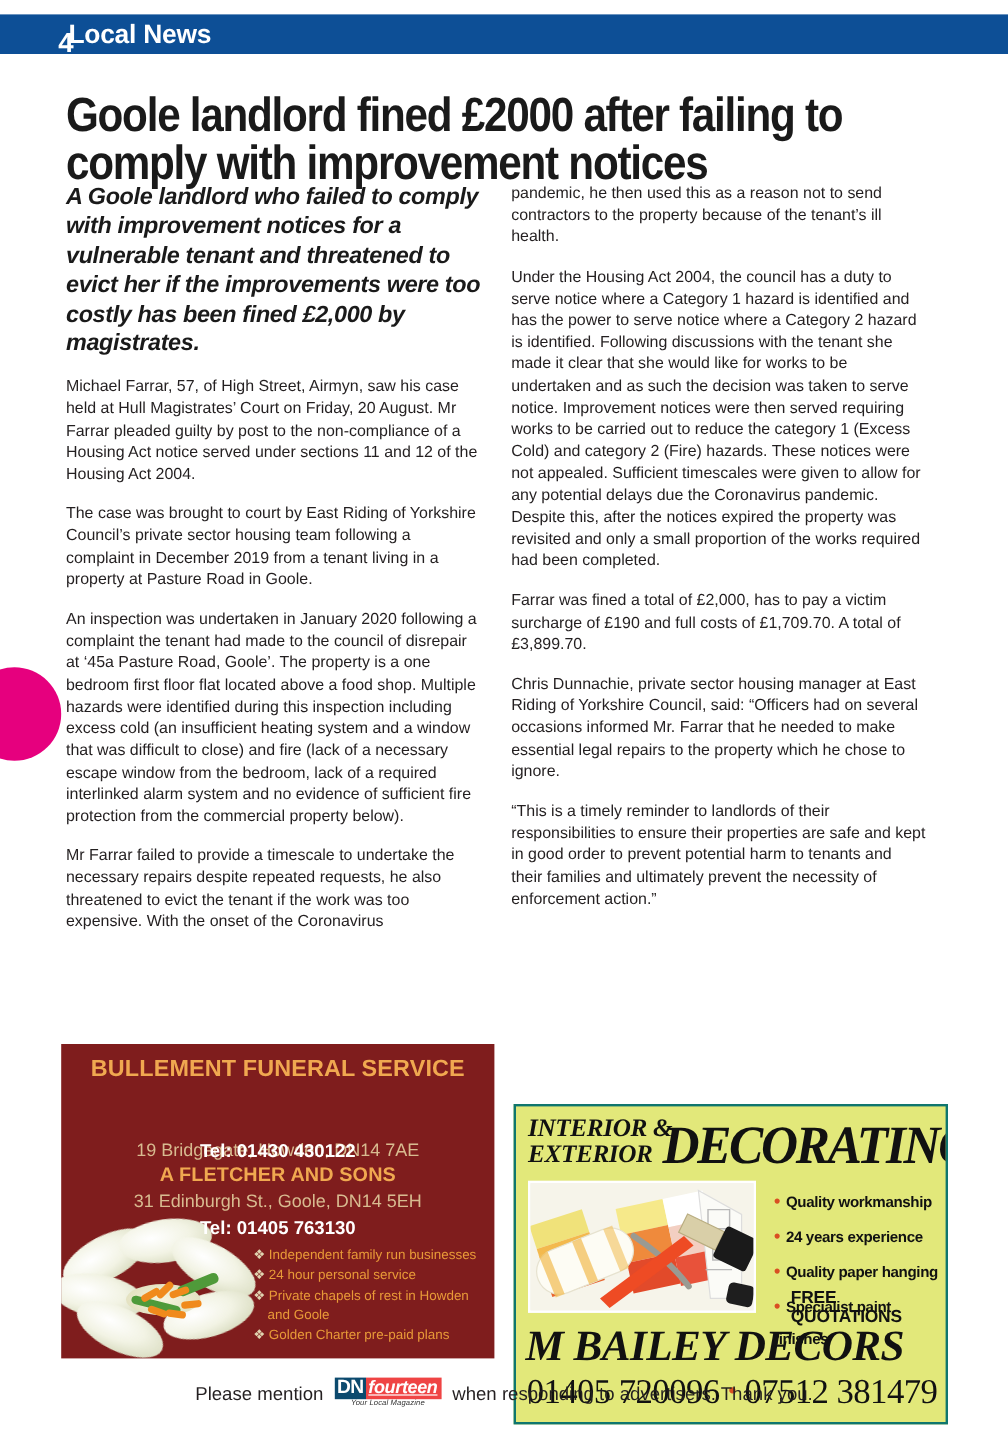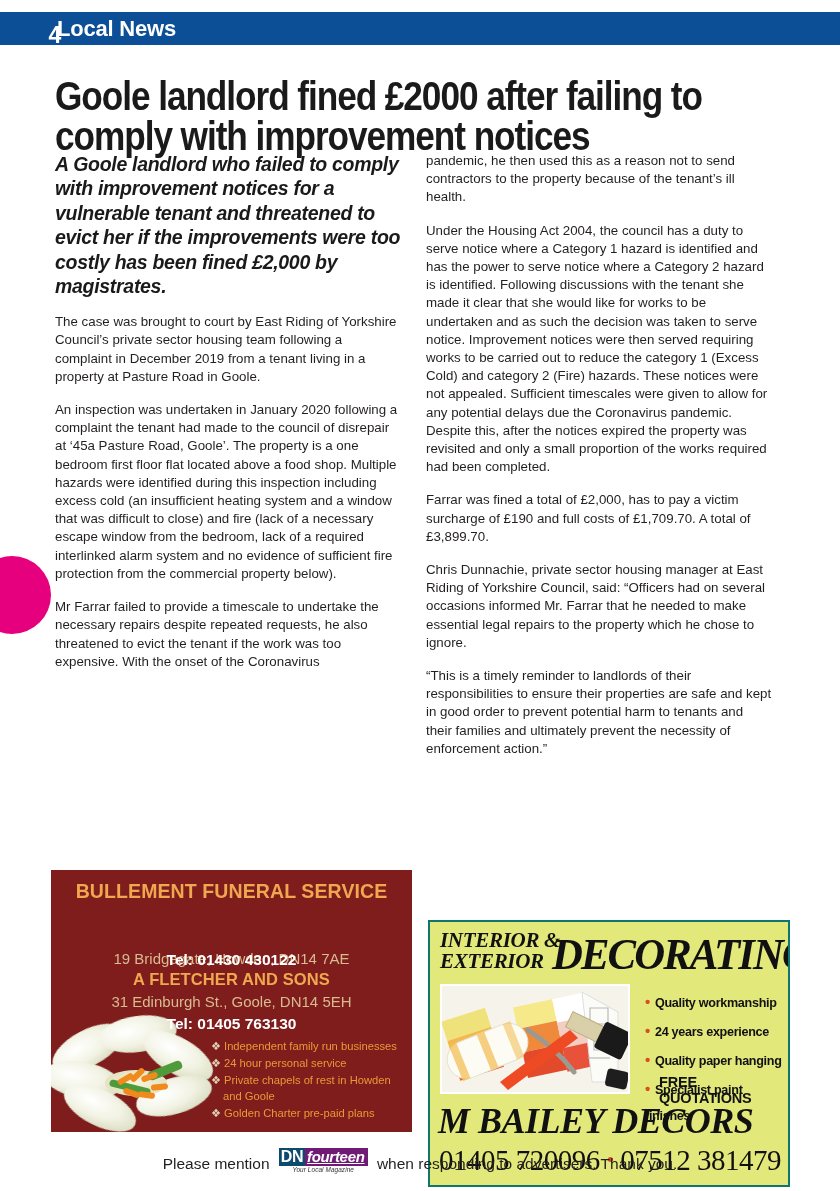--- a/index.html
+++ b/index.html
@@ -295,21 +295,21 @@
   .logo-dn {
     background: #0c4a6e;
     color: #ffffff;
     font-weight: bold;
     font-size: 16px;
     padding: 0 2px;
     line-height: 18px;
     letter-spacing: -0.5px;
   }
   .logo-fourteen {
-    background: #701a75;
+    background: #ef4444;
     color: #ffffff;
     font-weight: bold;
     font-style: italic;
     font-size: 15px;
     padding: 0 3px 0 2px;
     line-height: 18px;
     text-decoration: underline;
     letter-spacing: -0.3px;
   }
   .logo-tag {
@@ -325,20 +325,21 @@
 <body>
 
 <div class="header-bar">
   <div class="header-bar-title">Local News</div>
 </div>
 
 <h1 class="headline">Goole landlord fined £2000 after failing to comply with improvement notices</h1>
 
 <div class="col col-left">
   <p class="standfirst">A Goole landlord who failed to comply with improvement notices for a vulnerable tenant and threatened to evict her if the improvements were too costly has been fined £2,000 by magistrates.</p>
+  <p>Michael Farrar, 57, of High Street, Airmyn, saw his case held at Hull Magistrates’ Court on Friday, 20 August. Mr Farrar pleaded guilty by post to the non-compliance of a Housing Act notice served under sections 11 and 12 of the Housing Act 2004.</p>
   <p>The case was brought to court by East Riding of Yorkshire Council’s private sector housing team following a complaint in December 2019 from a tenant living in a property at Pasture Road in Goole.</p>
   <p>An inspection was undertaken in January 2020 following a complaint the tenant had made to the council of disrepair at ‘45a Pasture Road, Goole’. The property is a one bedroom first floor flat located above a food shop. Multiple hazards were identified during this inspection including excess cold (an insufficient heating system and a window that was difficult to close) and fire (lack of a necessary escape window from the bedroom, lack of a required interlinked alarm system and no evidence of sufficient fire protection from the commercial property below).</p>
   <p>Mr Farrar failed to provide a timescale to undertake the necessary repairs despite repeated requests, he also threatened to evict the tenant if the work was too expensive. With the onset of the Coronavirus</p>
 </div>
 
 <div class="col col-right">
   <p>pandemic, he then used this as a reason not to send contractors to the property because of the tenant’s ill health.</p>
   <p>Under the Housing Act 2004, the council has a duty to serve notice where a Category 1 hazard is identified and has the power to serve notice where a Category 2 hazard is identified. Following discussions with the tenant she made it clear that she would like for works to be undertaken and as such the decision was taken to serve notice. Improvement notices were then served requiring works to be carried out to reduce the category 1 (Excess Cold) and category 2 (Fire) hazards. These notices were not appealed. Sufficient timescales were given to allow for any potential delays due the Coronavirus pandemic. Despite this, after the notices expired the property was revisited and only a small proportion of the works required had been completed.</p>
   <p>Farrar was fined a total of £2,000, has to pay a victim surcharge of £190 and full costs of £1,709.70. A total of £3,899.70.</p>
   <p>Chris Dunnachie, private sector housing manager at East Riding of Yorkshire Council, said: “Officers had on several occasions informed Mr. Farrar that he needed to make essential legal repairs to the property which he chose to ignore.</p>

